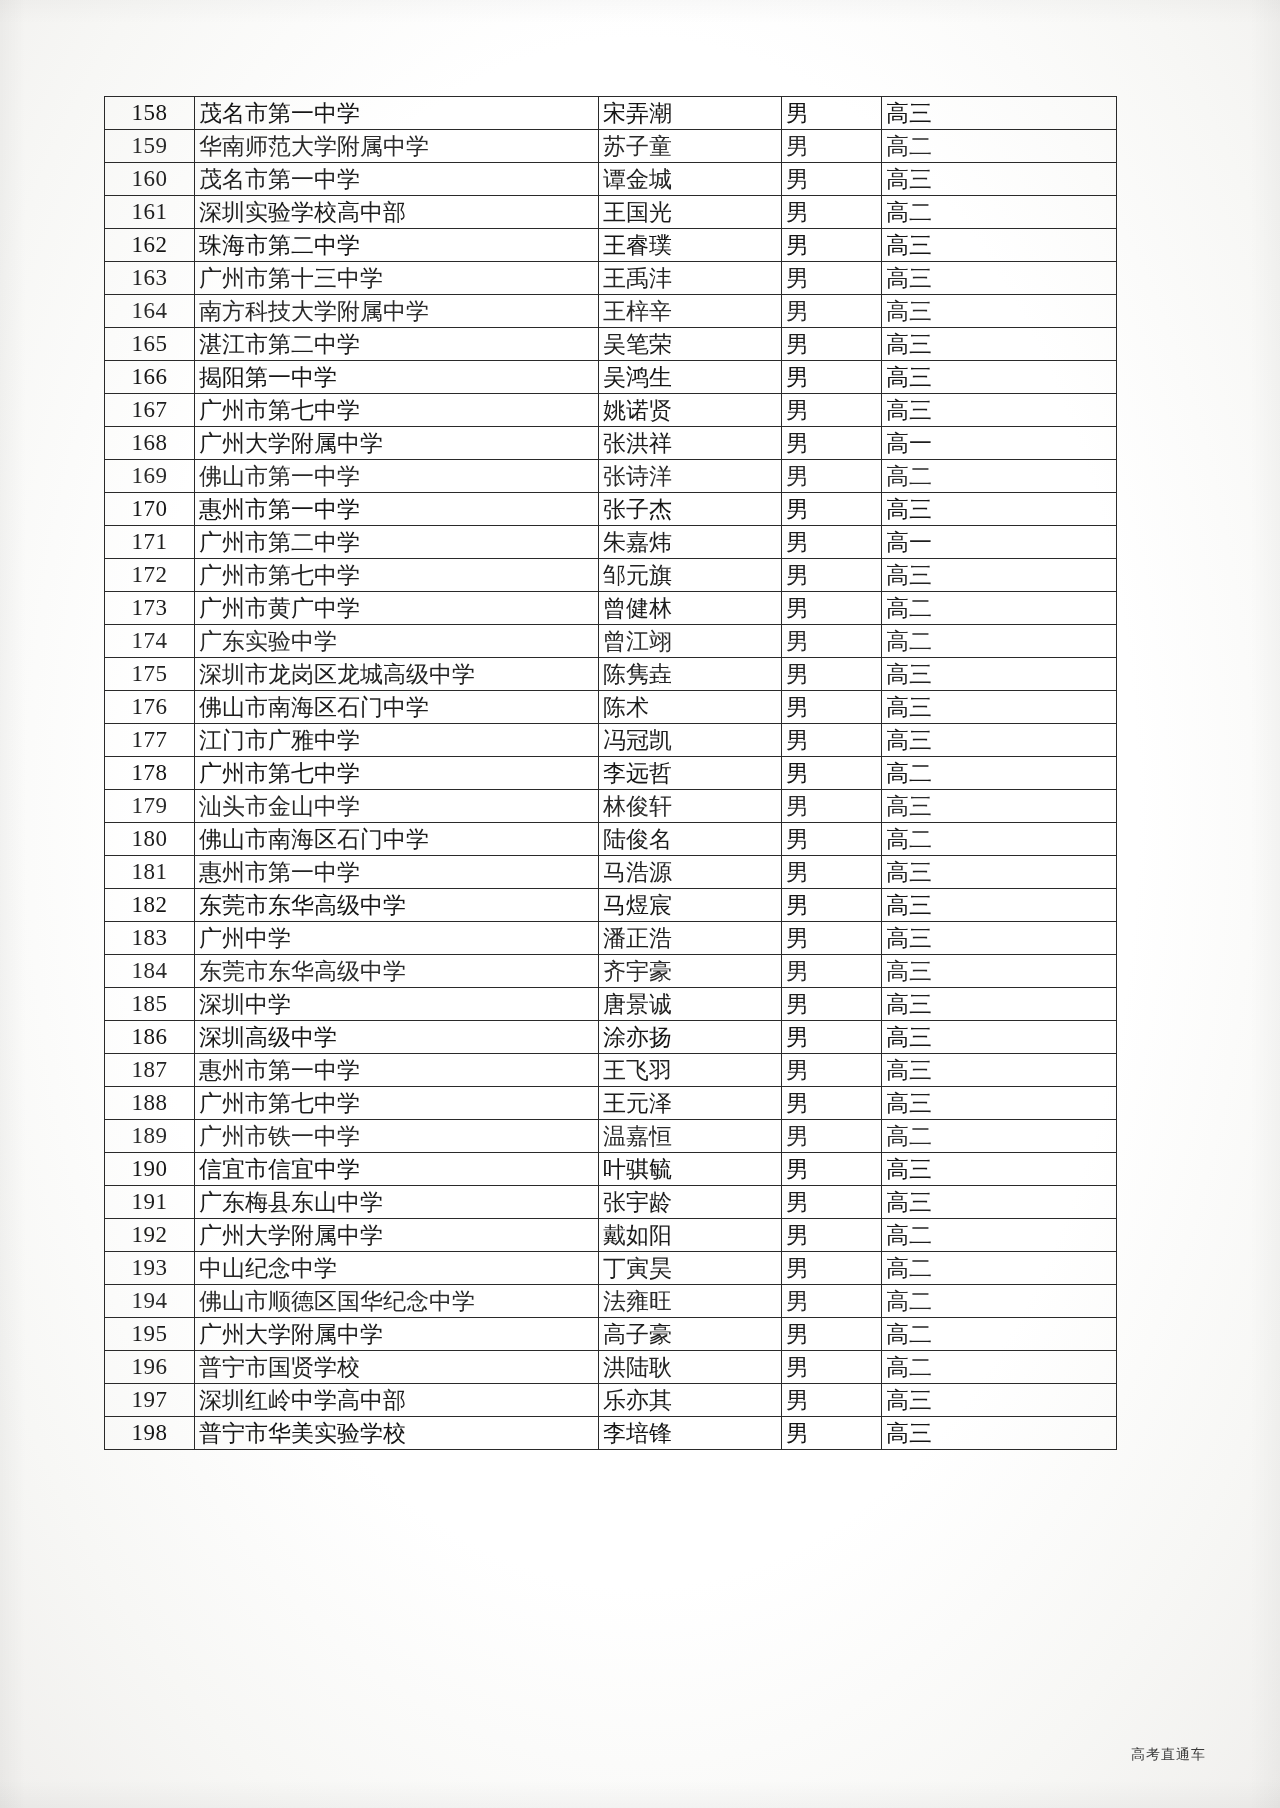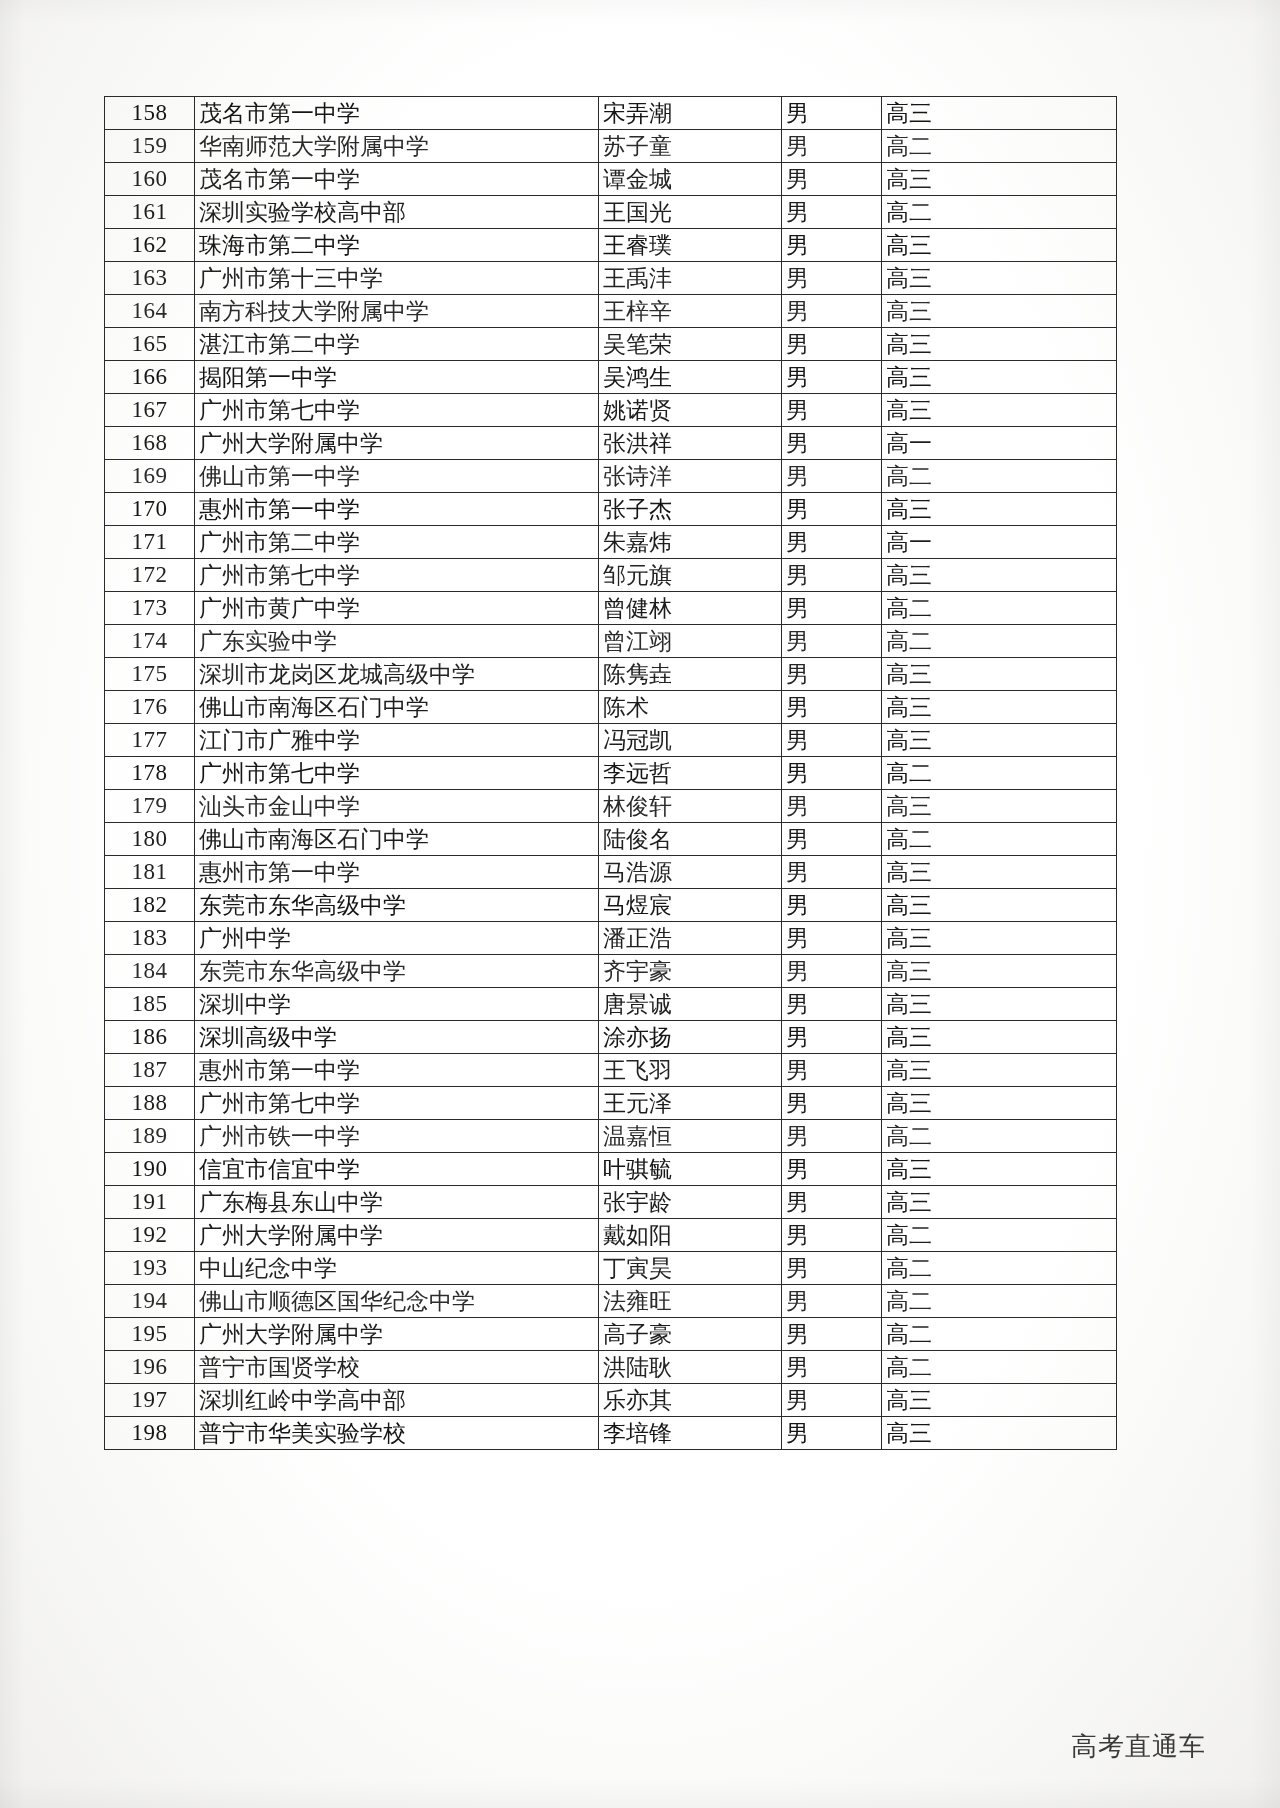--- a/index.html
+++ b/index.html
@@ -85,21 +85,21 @@
   
   table.roster tr:nth-child(3n) td   { color: #232323; }
   table.roster tr:nth-child(4n+1) td { color: #151515; }
   table.roster tr:nth-child(5n+2) td { color: #2b2b2b; }
 
   .watermark {
     position: absolute;
     right: 74px;
     bottom: 44px;
     font-family: "DejaVu Sans", "Liberation Sans", sans-serif;
-    font-size: 26px;
+    font-size: 14px;
     color: #3a3a3a;
     letter-spacing: 1px;
   }
 </style>
 </head>
 <body>
 
 <div class="page">
   <div class="table-wrap">
     <table class="roster">

